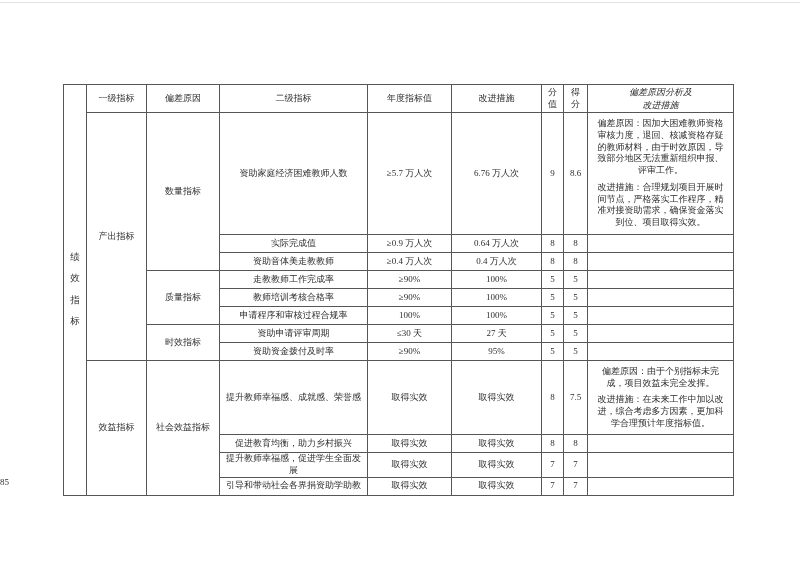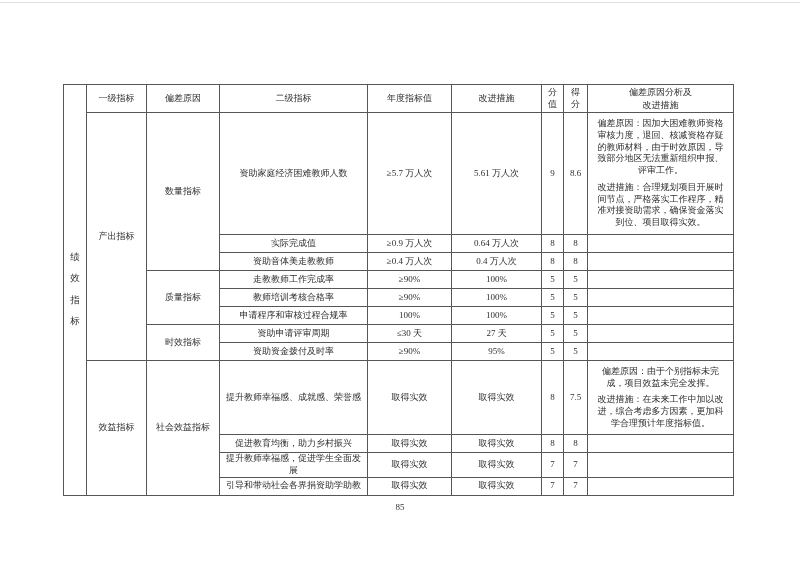--- a/index.html
+++ b/index.html
@@ -28,25 +28,25 @@
   td.side-cell{padding:0;}
   .side-stack{display:flex;flex-direction:column;align-items:center;justify-content:center;gap:12px;height:100%;}
   .side-stack span{font-size:9.5px;line-height:1;}
 
   td.left{text-align:left;padding-left:5px;padding-right:4px;}
   td.remark{
     text-align:left;vertical-align:middle;
     padding:3px 4px;line-height:15px;
   }
   td.remark div{margin:5px;}
-  .hdr div{line-height:13px;}
+  .hdr div{line-height:13px;font-style:italic;}
 
   .page-number{
-    position:absolute;top:502px;left:0;width:800px;
-    text-align:center;font-size:9px;color:#333;
+    position:absolute;top:477px;left:0;width:800px;
+    font-size:9px;color:#333;
   }
 </style>
 </head>
 <body>
 
 <div class="page-edge-top"></div>
 
 <table class="report">
   <colgroup>
     <col style="width:23px">
@@ -81,21 +81,21 @@
       <div>偏差原因分析及</div>
       <div>改进措施</div>
     </td>
   </tr>
 
   <tr class="h-tall">
     <td rowspan="8">产出指标</td>
     <td rowspan="3">数量指标</td>
     <td class="left">资助家庭经济困难教师人数</td>
     <td>≥5.7 万人次</td>
-    <td>5.61 万人次</td>
+    <td>6.76 万人次</td>
     <td>9</td>
     <td>8.6</td>
     <td class="remark">
       <div>偏差原因：因加大困难教师资格审核力度，退回、核减资格存疑的教师材料，由于时效原因，导致部分地区无法重新组织申报、评审工作。</div>
       <div>改进措施：合理规划项目开展时间节点，严格落实工作程序，精准对接资助需求，确保资金落实到位、项目取得实效。</div>
     </td>
   </tr>
 
   <tr class="h-std">
     <td class="left">实际完成值</td>

